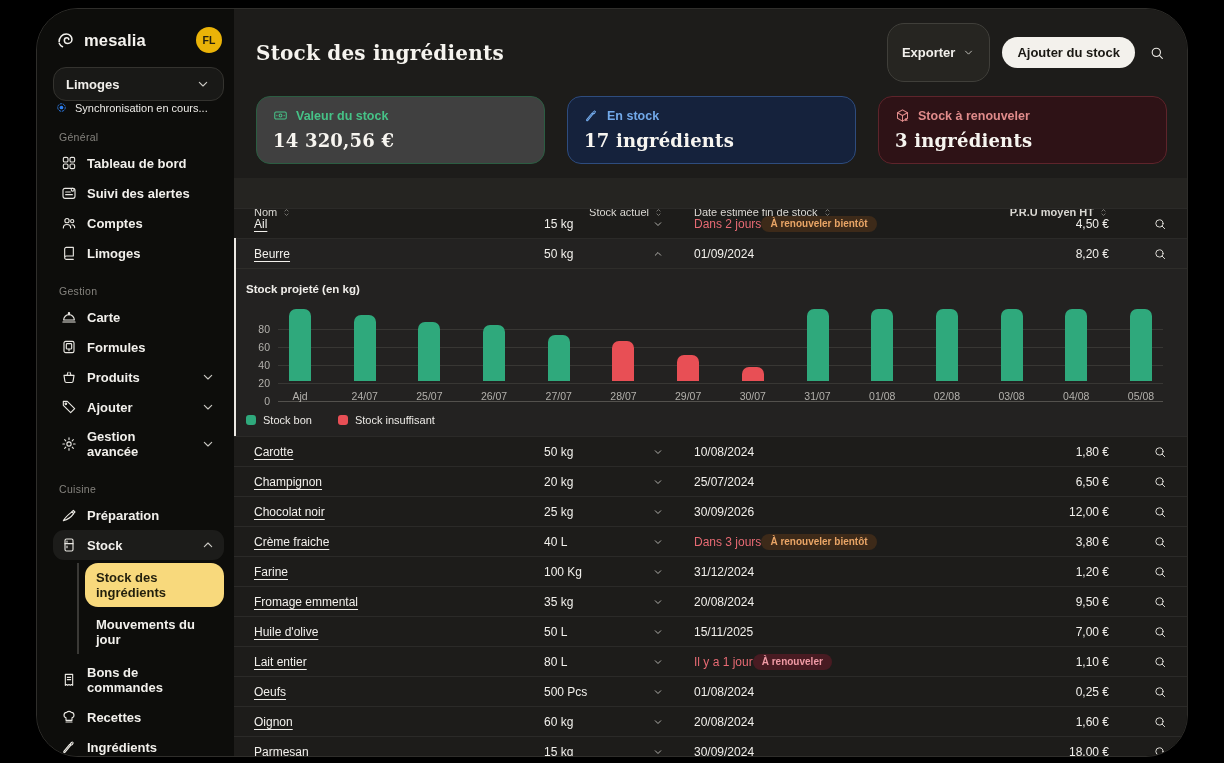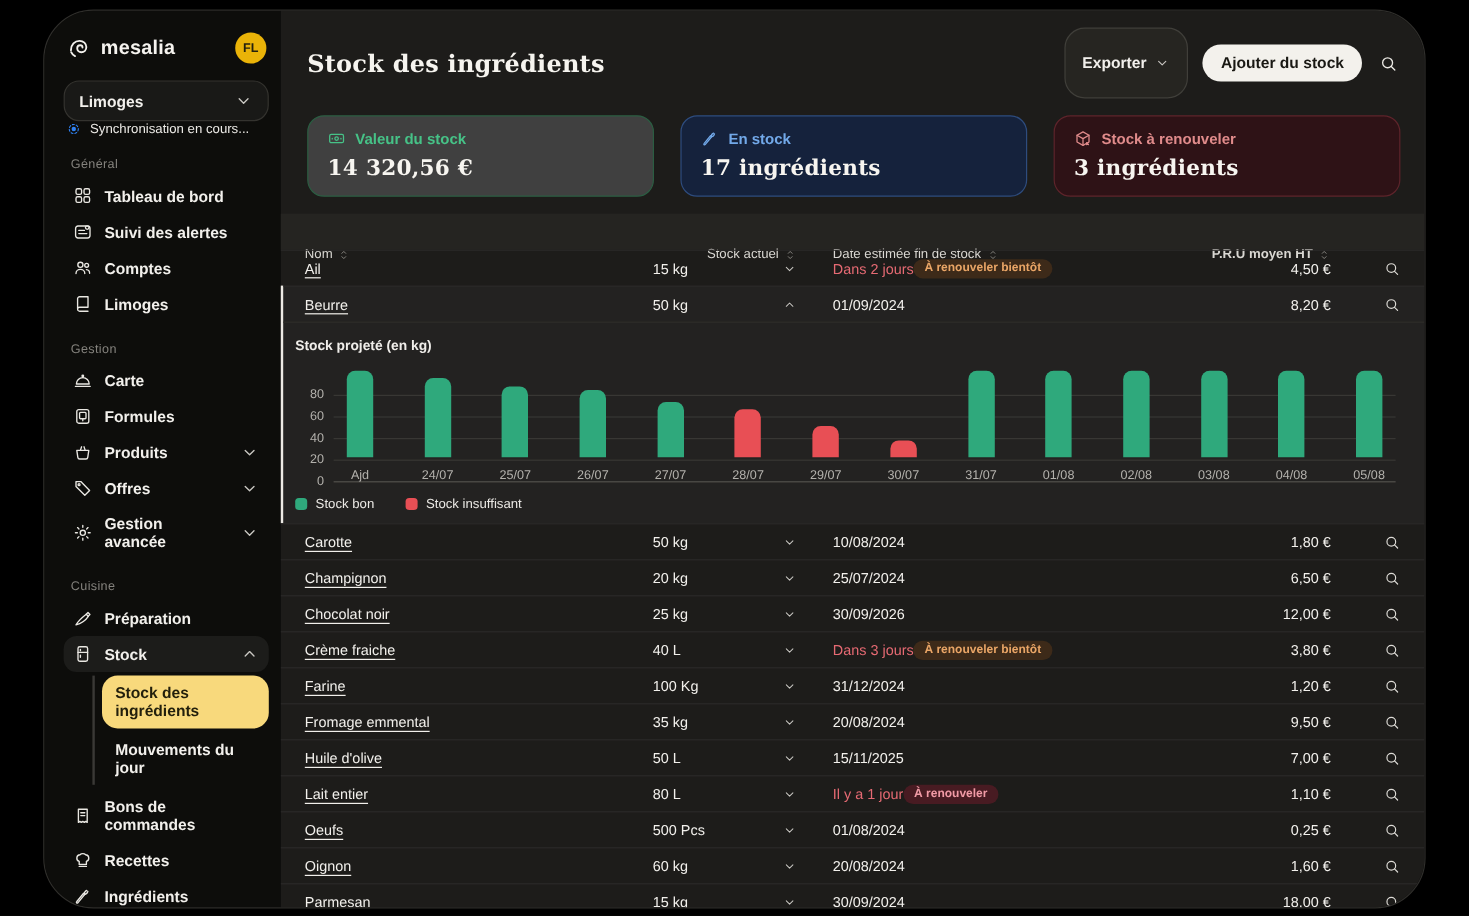--- a/index.html
+++ b/index.html
@@ -221,21 +221,21 @@
             </svg>
           </span>
         </div>
         <div class="nav-item">
           <span class="icon">
             <svg viewBox="0 0 24 24" fill="none" stroke="currentColor" stroke-width="1.7" stroke-linecap="round" stroke-linejoin="round">
               <path d="M3.5 9.5v-6h6L20.5 14.5l-6 6z"></path>
               <circle cx="7.3" cy="7.3" r="1.2"></circle>
             </svg>
           </span>
-          <span class="nav-label">Offres</span>
+          <span class="nav-label">Ajouter</span>
           <span class="chev down">
             <svg viewBox="0 0 24 24" fill="none" stroke="currentColor" stroke-width="1.7" stroke-linecap="round" stroke-linejoin="round">
               <path d="m6.5 9.5 5.5 5.5 5.5-5.5"></path>
             </svg>
           </span>
         </div>
         <div class="nav-item">
           <span class="icon">
             <svg viewBox="0 0 24 24" fill="none" stroke="currentColor" stroke-width="1.7" stroke-linecap="round" stroke-linejoin="round">
               <circle cx="12" cy="12" r="3.2"></circle>

